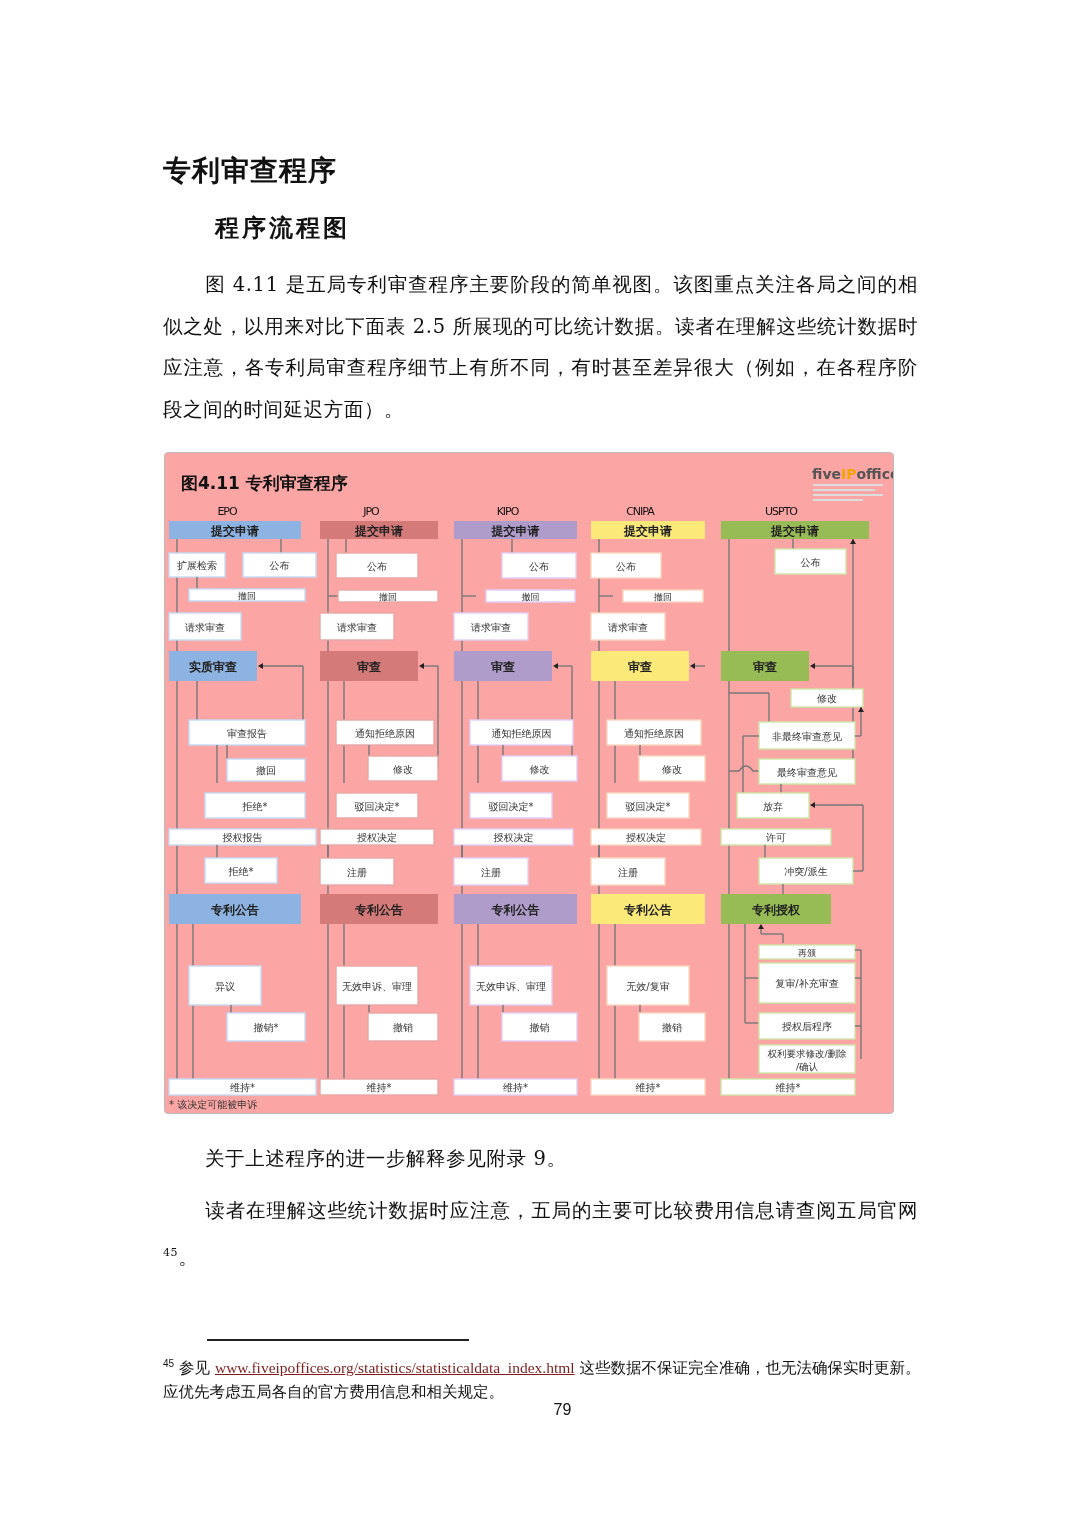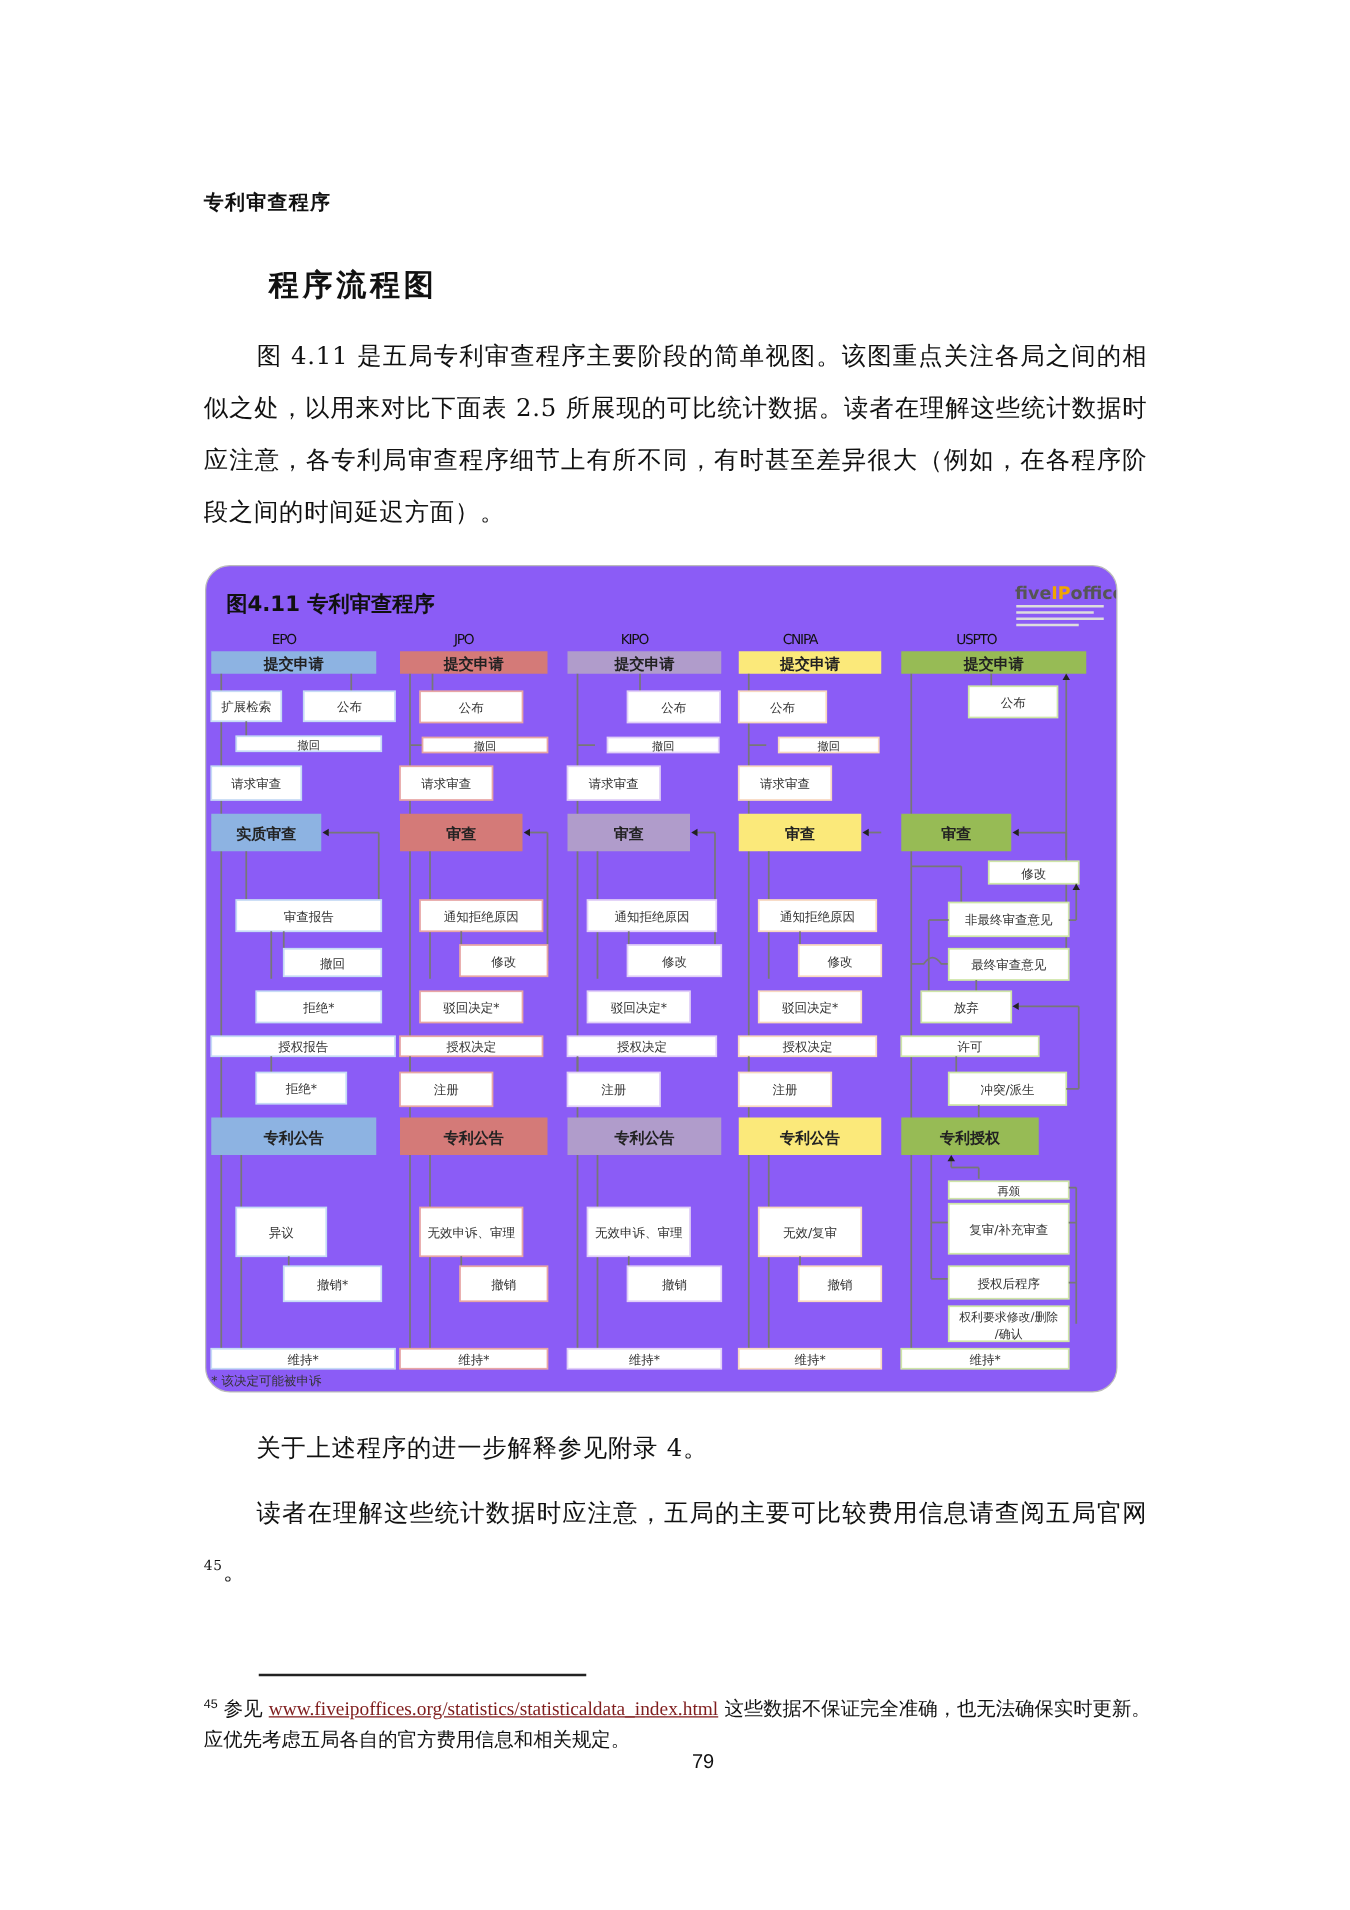--- a/index.html
+++ b/index.html
@@ -1,23 +1,23 @@
 <!DOCTYPE html>
 <html><head>
 <meta charset="utf-8">
 <style>
   html, body { margin: 0; padding: 0; background: #ffffff; }
   body { width: 1080px; height: 1528px; position: relative; overflow: hidden;
          font-family: "DejaVu Serif", "Liberation Serif", serif; color: #111; }
   .abs { position: absolute; }
-  .h1 { left: 163px; top: 152px; font-family: "DejaVu Sans", sans-serif; font-weight: bold; font-size: 16px; letter-spacing: 1px; }
+  .h1 { left: 163px; top: 152px; font-family: "DejaVu Sans", sans-serif; font-weight: bold; font-size: 28px; letter-spacing: 1px; }
   .h2 { left: 215px; top: 212px; font-family: "DejaVu Serif", serif; font-weight: bold; font-size: 24px; letter-spacing: 3px; }
   .para { left: 163px; width: 755px; font-size: 19.5px; line-height: 41.5px; text-align: justify; letter-spacing: 0.6px; }
   .para .indent { display: inline-block; width: 42px; }
-  .figbox { left: 164px; top: 452px; width: 728px; height: 660px; border: 1.5px solid #bbb; border-radius: 20px; background: #8b5cf6; overflow: hidden; }
+  .figbox { left: 164px; top: 452px; width: 728px; height: 660px; border: 1.5px solid #bbb; border-radius: 4px; background: #fca5a5; overflow: hidden; }
   svg text { font-family: "DejaVu Sans", sans-serif; }
   .fn-rule { left: 207px; top: 1339px; width: 262px; height: 2px; background: #222; }
   .footnote { left: 163px; top: 1352px; width: 760px; font-size: 15.5px; line-height: 24px; }
   .footnote sup { font-family: "Liberation Sans", sans-serif; font-size: 10px; }
   .footnote a { color: #7f1d1d; text-decoration: underline; font-family: "Liberation Serif", serif; }
   .pageno { left: 0; width: 1125px; top: 1401px; text-align: center; font-family: "Liberation Sans", sans-serif; font-size: 16px; }
   sup.ref { font-size: 11px; }
 </style>
 </head>
 <body>
@@ -417,20 +417,20 @@
           <g>
             <rect x="556" y="626" width="134" height="16" fill="#fff" stroke="#cfe6a8" stroke-width="1.4"></rect>
             <text x="623" y="638" font-size="10" text-anchor="middle" fill="#333">维持*</text>
           </g>
         </g>
       </g>
     <text x="4" y="655" font-size="10" fill="#333">* 该决定可能被申诉</text>
   </svg>
 </div>
 
-<div class="abs para" style="top:1138px;"><span class="indent"></span><span>关于上述程序的进一步解释参见附录 4。</span></div>
+<div class="abs para" style="top:1138px;"><span class="indent"></span><span>关于上述程序的进一步解释参见附录 9。</span></div>
 
 <div class="abs para" style="top:1190px;"><span class="indent"></span><span>读者在理解这些统计数据时应注意，五局的主要可比较费用信息请查阅五局官网</span><sup class="ref">45</sup><span>。</span></div>
 
 <div class="abs fn-rule"></div>
 <div class="abs footnote"><sup>45</sup><span> 参见 </span><a>www.fiveipoffices.org/statistics/statisticaldata_index.html</a><span> 这些数据不保证完全准确，也无法确保实时更新。应优先考虑五局各自的官方费用信息和相关规定。</span></div>
 
 <div class="abs pageno">79</div>
 
 </body></html>

